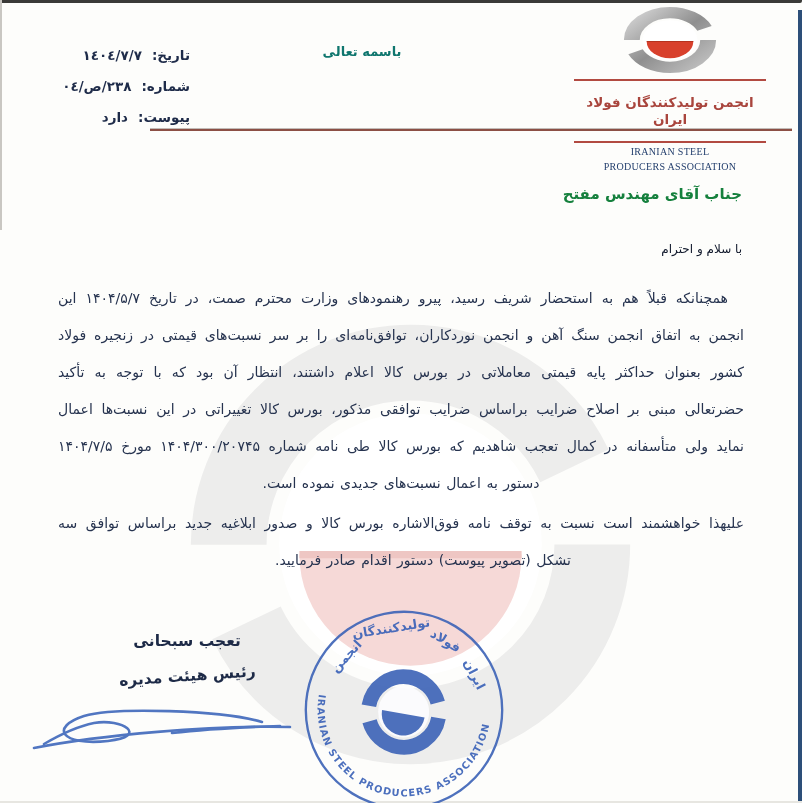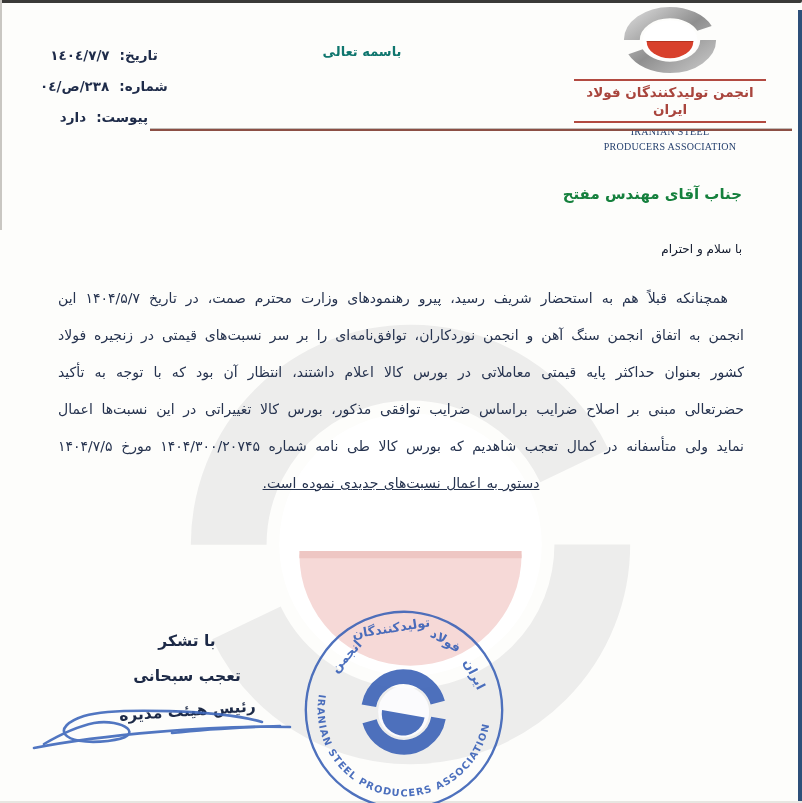--- a/index.html
+++ b/index.html
@@ -13,47 +13,47 @@
     color:#26334f;
   }
   .abs{position:absolute;}
   
   .edge-top{left:0;top:0;width:802px;height:3px;background:#3a3a38;border-radius:0 0 2px 2px;}
   .edge-right{right:0;top:10px;width:4px;height:793px;background:#2d4f79;}
   .edge-left{left:0;top:0;width:2px;height:230px;background:#c9c7c2;}
   .edge-bottom{left:0;bottom:0;width:802px;height:2px;background:#e7e6e1;}
 
   
-  .fields{left:18px;top:40px;width:172px;direction:rtl;text-align:center;
+  .fields{left:18px;top:40px;width:172px;direction:rtl;text-align:right;
           font-size:13.5px;font-weight:bold;color:#1e2b49;line-height:31px;}
   .fields .row span.val{margin-right:10px;}
 
   .besmellah{left:312px;top:44px;width:100px;text-align:center;direction:rtl;
              font-size:13px;font-weight:bold;color:#0f766e;}
 
   
   .lh-block{left:570px;top:2px;width:200px;text-align:center;}
   .lh-logo{display:block;margin:0 auto;width:106px;height:76px;}
   .lh-rule{height:2px;background:#b24a41;margin:1px 4px;}
-  .lh-fa{direction:rtl;font-size:13.5px;font-weight:bold;color:#a9453d;line-height:17px;padding:2px 0;}
+  .lh-fa{direction:rtl;font-size:13.5px;font-weight:bold;color:#a9453d;line-height:17px;padding:12px 0;}
   .lh-en{font-family:"Liberation Serif",serif;font-size:10px;color:#25406e;line-height:15px;letter-spacing:.3px;}
   .page-rule{left:150px;top:128px;width:642px;height:2px;background:#8c4f45;border-top:1px solid #c2bcb8;}
 
   
   .recipient{right:60px;top:180px;direction:rtl;text-align:right;
              font-size:15px;font-weight:bold;color:#15803d;line-height:28px;}
   .salutation{right:60px;top:242px;direction:rtl;text-align:right;
               font-size:12px;color:#0f172a;}
 
   
   .para{left:58px;width:686px;direction:rtl;color:#26334f;font-size:14px;}
   .p1{top:280px;} .p2{top:505px;}
   .bline{height:37px;line-height:37px;text-align:justify;text-align-last:justify;white-space:normal;word-spacing:1px;}
   .bline.first{text-indent:16px;}
-  .bline.center{text-align:center;text-align-last:center;text-decoration:underline;}
+  .bline.center{text-align:center;text-align-last:center;}
   .shift-r{position:relative;left:22px;}
 
   
   .sig-block{left:92px;top:624px;width:190px;direction:rtl;text-align:center;
              font-weight:bold;color:#1d2a47;line-height:35px;font-size:15.5px;}
   .sig-title{display:inline-block;transform:rotate(-4deg);}
   .sig-stroke{left:22px;top:698px;width:285px;height:66px;z-index:2;}
 
   
   .stamp{left:296px;top:602px;width:216px;height:216px;transform:rotate(10deg);opacity:.92;z-index:3;}
@@ -117,23 +117,26 @@
 
   <div class="abs para p1 z1">
     <div class="bline first">همچنانکه قبلاً هم به استحضار شریف رسید، پیرو رهنمودهای وزارت محترم صمت، در تاریخ ۱۴۰۴/۵/۷ این</div>
     <div class="bline">انجمن به اتفاق انجمن سنگ آهن و انجمن نوردکاران، توافق‌نامه‌ای را بر سر نسبت‌های قیمتی در زنجیره فولاد</div>
     <div class="bline">کشور بعنوان حداکثر پایه قیمتی معاملاتی در بورس کالا اعلام داشتند، انتظار آن بود که با توجه به تأکید</div>
     <div class="bline">حضرتعالی مبنی بر اصلاح ضرایب براساس ضرایب توافقی مذکور، بورس کالا تغییراتی در این نسبت‌ها اعمال</div>
     <div class="bline">نماید ولی متأسفانه در کمال تعجب شاهدیم که بورس کالا طی نامه شماره ۱۴۰۴/۳۰۰/۲۰۷۴۵ مورخ ۱۴۰۴/۷/۵</div>
     <div class="bline center">دستور به اعمال نسبت‌های جدیدی نموده است.</div>
   </div>
 
+  <div class="abs para p2 z1">
+    <div class="bline">علیهذا خواهشمند است نسبت به توقف نامه فوق‌الاشاره بورس کالا و صدور ابلاغیه جدید براساس توافق سه</div>
+    <div class="bline center shift-r">تشکل (تصویر پیوست) دستور اقدام صادر فرمایید.</div>
+  </div>
 
   <div class="abs sig-block z1">
-    <div>با تشکر</div>
     <div>تعجب سبحانی</div>
     <div><span class="sig-title">رئیس هیئت مدیره</span></div>
   </div>
 
   <svg class="abs sig-stroke" viewBox="0 0 285 66" aria-hidden="true">
     <g fill="none" stroke="#3f68bb" stroke-width="2.6" stroke-linecap="round" opacity="0.9">
       <path d="M240,24 C200,12 92,9 62,18 C28,29 38,48 86,43 C128,38 100,20 72,25 C52,29 34,39 22,46"></path>
       <path d="M12,50 C78,37 190,27 268,29"></path>
       <path d="M150,35 C185,31 228,29 258,28"></path>
     </g>

